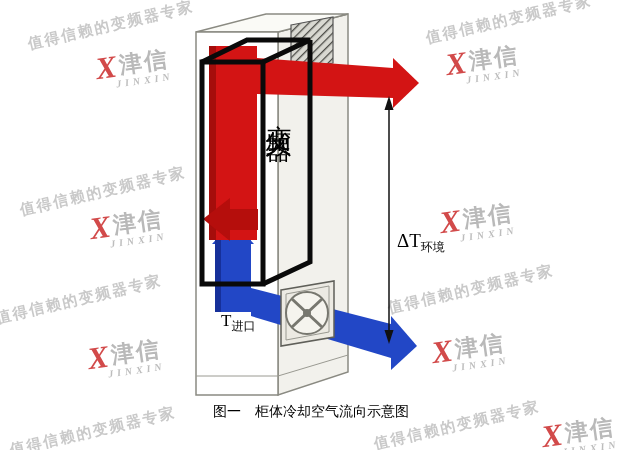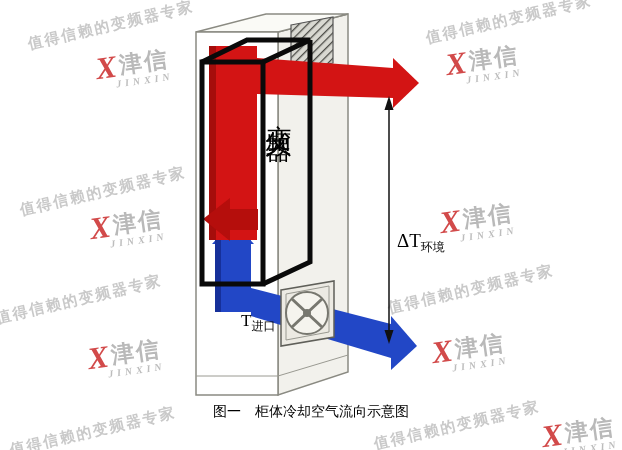--- a/index.html
+++ b/index.html
@@ -22,21 +22,21 @@
   
   #diagram-svg { position:absolute; left:0; top:0; }
   .label { position:absolute; color:#000; }
   #inverter-label {
     left:261px; top:103px;
     writing-mode:vertical-rl; text-orientation:upright;
     font-size:26px; letter-spacing:7px; font-weight:500;
   }
   #delta-t-label { left:397px; top:212px; font-size:19px;margin-top:18px; }
   .sub { font-size:12px; vertical-align:-4px; }
-  #t-inlet-label { left:221px; top:311px; font-size:17px;margin-left:20px; }
+  #t-inlet-label { left:221px; top:311px; font-size:17px; }
   #caption { position:absolute; left:0; top:403px; width:622px; text-align:center; font-size:14px; font-weight:normal; color:#000; }
 </style>
 </head>
 <body>
 
 <div id="page">
 
   <div class="wm-slogan" style="left:26px;top:16px">值得信赖的变频器专家</div>
   <div class="wm-slogan" style="left:424px;top:10px">值得信赖的变频器专家</div>
   <div class="wm-slogan" style="left:18px;top:182px">值得信赖的变频器专家</div>

